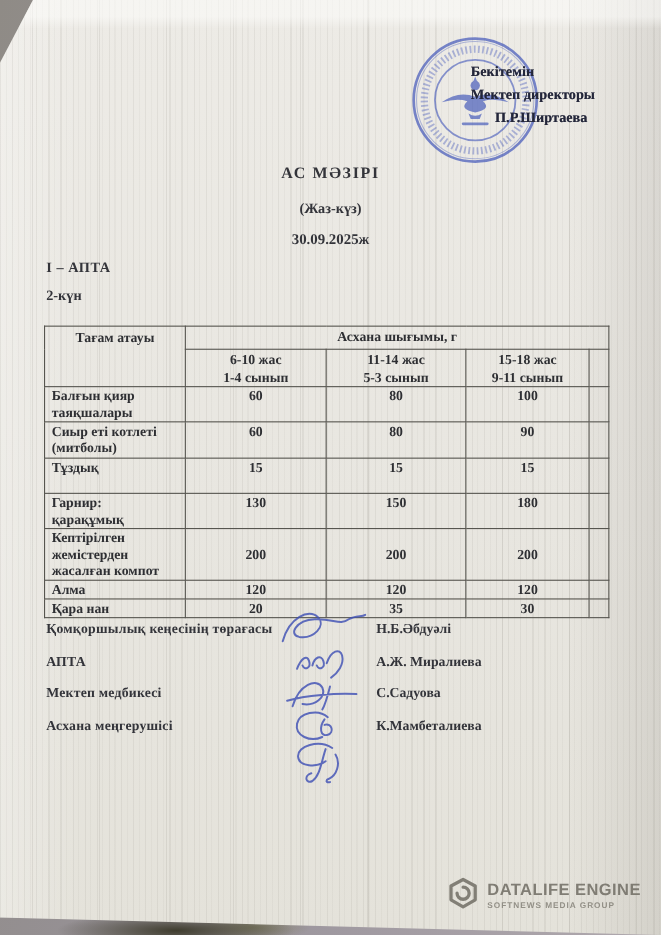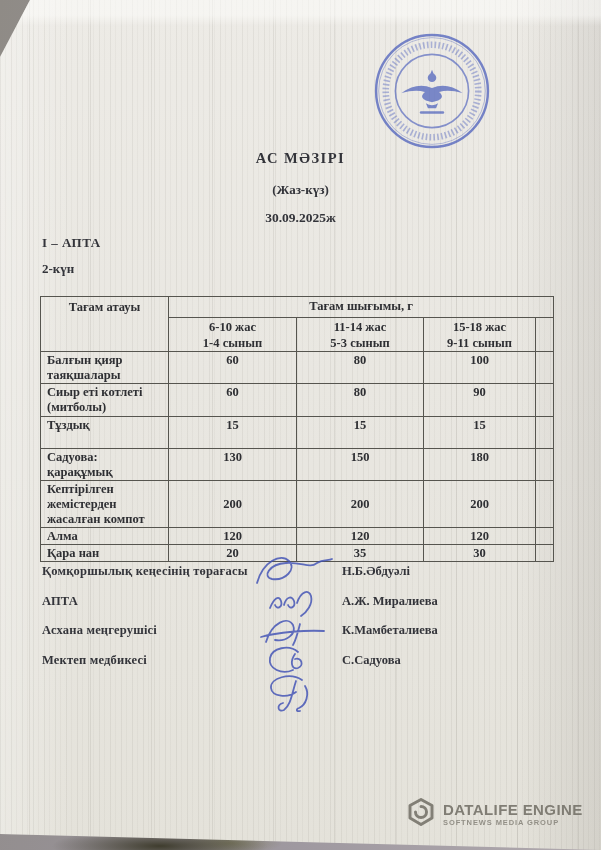--- a/index.html
+++ b/index.html
@@ -79,39 +79,44 @@
       <g fill="#3c52b8" opacity=".72">
         <circle cx="60" cy="47" r="4.2"></circle>
         <path d="M60 39 l2 5 h-4 z"></path>
         <path d="M30 62 Q45 51 60 57 Q75 51 90 62 Q76 58 67 61 Q75 68 60 71 Q45 68 53 61 Q44 58 30 62 Z"></path>
         <path d="M54 72 q6 4 12 0 l-2 5 h-8 z"></path>
         <rect x="48" y="80" width="24" height="2.4" rx="1.2"></rect>
       </g>
     </svg>
   </div>
 
+  <div class="approval">
+    <div>Бекітемін</div>
+    <div>Мектеп директоры</div>
+    <div class="l3">П.Р.Ширтаева</div>
+  </div>
 
   <div class="doc-title t1">АС МӘЗІРІ</div>
   <div class="doc-title t2">(Жаз-күз)</div>
   <div class="doc-title t3">30.09.2025ж</div>
   <div class="week">І – АПТА</div>
   <div class="day">2-күн</div>
 
   <table class="menu">
     <colgroup>
       <col style="width:128px">
         <col style="width:128px">
         <col style="width:127px">
         <col style="width:112px">
         <col style="width:18px">
     </colgroup>
     <thead>
       <tr>
         <th class="dish" rowspan="2">Тағам атауы</th>
-        <th class="output" colspan="4">Тағам шығымы, г</th>
+        <th class="output" colspan="4">Асхана шығымы, г</th>
       </tr>
       <tr class="agegrp">
         <th class="age">
           <div>6-10 жас</div>
           <div>1-4 сынып</div>
         </th>
         <th class="age">
           <div>11-14 жас</div>
           <div>5-3 сынып</div>
         </th>
@@ -138,21 +143,21 @@
         <td></td>
       </tr>
       <tr class="r3">
         <td class="name">Тұздық</td>
         <td class="val">15</td>
         <td class="val">15</td>
         <td class="val">15</td>
         <td></td>
       </tr>
       <tr class="r4">
-        <td class="name">Садуова: қарақұмық</td>
+        <td class="name">Гарнир: қарақұмық</td>
         <td class="val">130</td>
         <td class="val">150</td>
         <td class="val">180</td>
         <td></td>
       </tr>
       <tr class="r5">
         <td class="name">Кептірілген жемістерден жасалған компот</td>
         <td class="val">200</td>
         <td class="val">200</td>
         <td class="val">200</td>
@@ -178,26 +183,26 @@
   <div class="sigblock">
     <div class="sig-row">
       <span class="sig-role">Қомқоршылық кеңесінің төрағасы</span>
       <span class="sig-name">Н.Б.Әбдуәлі</span>
     </div>
     <div class="sig-row">
       <span class="sig-role">АПТА</span>
       <span class="sig-name">А.Ж. Миралиева</span>
     </div>
     <div class="sig-row">
+      <span class="sig-role">Мектеп медбикесі</span>
+      <span class="sig-name">С.Садуова</span>
+    </div>
+    <div class="sig-row">
       <span class="sig-role">Асхана меңгерушісі</span>
       <span class="sig-name">К.Мамбеталиева</span>
-    </div>
-    <div class="sig-row">
-      <span class="sig-role">Мектеп медбикесі</span>
-      <span class="sig-name">С.Садуова</span>
     </div>
   </div>
 
   <svg id="sg1" class="scribble" width="82" height="40">
     <path d="M4 32 C10 10 28 2 36 10 C44 18 32 30 19 28 C9 26 16 13 33 12 C50 11 56 18 64 12 C70 8 76 10 79 8"></path>
   </svg>
   <svg id="sg2" class="scribble" width="62" height="34">
     <path d="M4 24 C8 14 13 11 15 17 C17 23 11 26 9 21 M18 21 C20 13 26 11 28 17 C30 23 24 26 22 21 M31 19 C35 7 43 5 45 12 C47 20 41 28 35 32"></path>
   </svg>
   <svg id="sg3" class="scribble" width="70" height="34">

